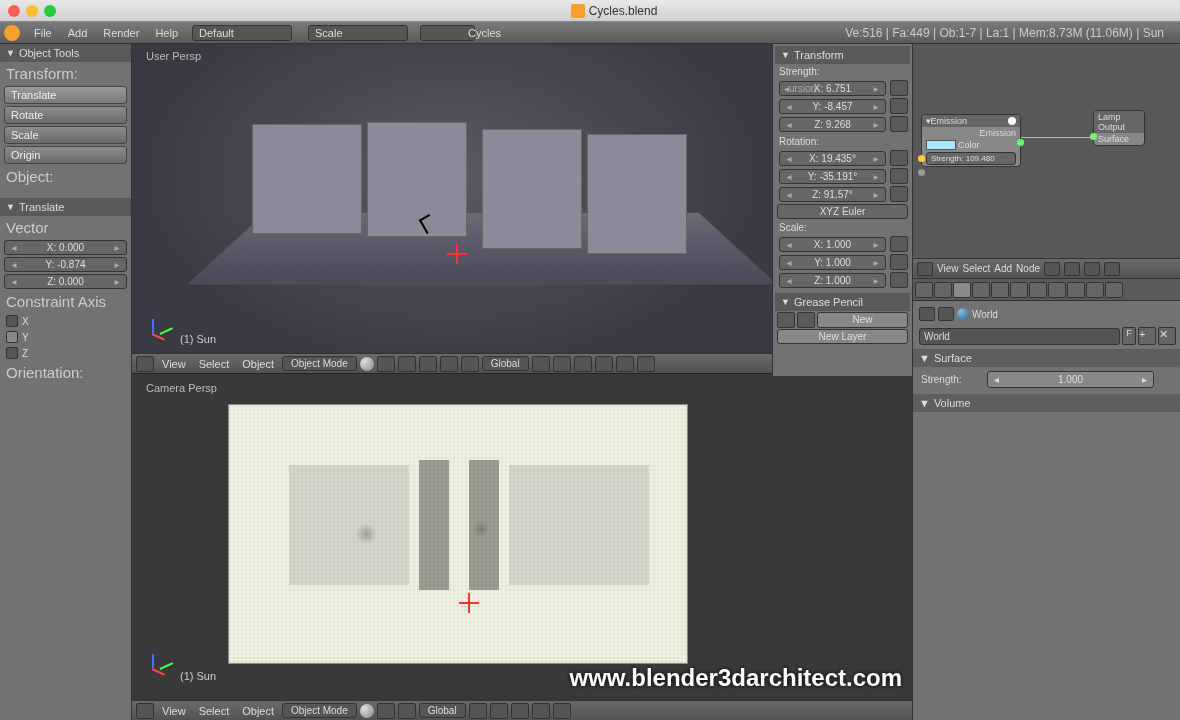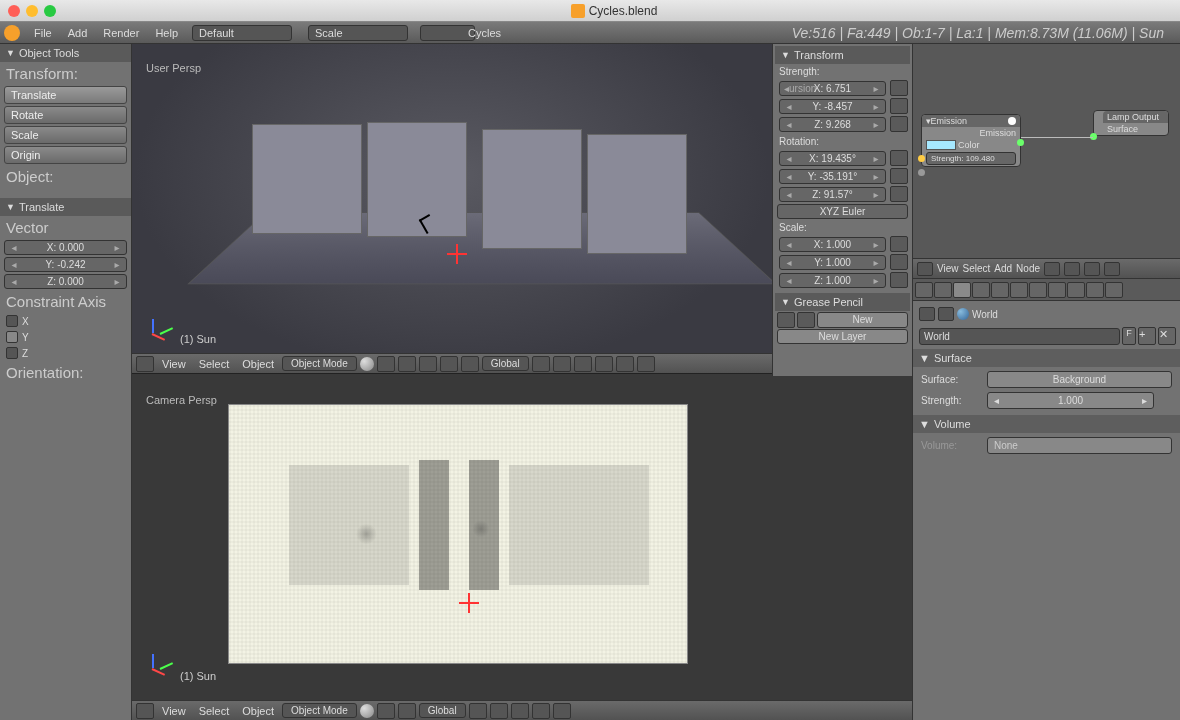--- a/index.html
+++ b/index.html
@@ -15,21 +15,21 @@
 .titlebar-title { flex: 1; text-align: center; font-size: 12px; color: #333; display: flex; align-items: center; justify-content: center; gap: 4px; }
 .tb-icon { width: 14px; height: 14px; background: #f7a02b; border-radius: 2px; }
 
 
 .topmenu { height: 22px; background: linear-gradient(#7a7a7a, #5a5a5a); display: flex; align-items: center; padding: 0 4px; gap: 4px; color: #ddd; font-size: 11px; border-bottom: 1px solid #333; }
 .topmenu .menu-item { padding: 0 6px; cursor: pointer; }
 .topmenu .field { background: #555; border: 1px solid #333; color: #ddd; padding: 1px 6px; border-radius: 3px; font-size: 11px; }
 .topmenu .field.layout { width: 100px; }
 .topmenu .field.scene { width: 100px; }
 .topmenu .field.engine { width: 46px; padding-left: 47px; }
-.topmenu .stats { margin-left: auto; font-size: 14px; color: #ccc; padding-right: 8px; font-style: italic; }
+.topmenu .stats { margin-left: auto; font-size: 12px; color: #ccc; padding-right: 8px; }
 .topmenu .blender-logo { width: 16px; height: 16px; background: #f7a02b; border-radius: 50%; margin-right: 4px; }
 
 
 .main { display: flex; height: calc(100% - 44px); }
 
 
 .toolshelf { width: 132px; background: #727272; border-right: 1px solid #333; display: flex; flex-direction: column; font-size: 11px; color: #ddd; }
 .panel-header { background: #5a5a5a; padding: 3px 6px; font-size: 11px; display: flex; align-items: center; gap: 4px; }
 .panel-header .tri { font-size: 9px; }
 .section-label { padding: 3px 6px; font-size: 15px; color: #ccc; }
@@ -42,21 +42,21 @@
 .check-row .cb { width: 12px; height: 12px; background: #555; border: 1px solid #333; border-radius: 2px; }
 .check-row .cb.checked { background: #888; }
 
 
 .center { flex: 1; display: flex; flex-direction: column; background: #393939; }
 
 
 .viewport { position: relative; background: #3c3c3c; overflow: hidden; }
 .vp-top { height: 330px; border-bottom: 1px solid #222; }
 .vp-bottom { flex: 1; }
-.vp-label { position: absolute; top: 18px; left: 14px; font-size: 11px; color: #bbb; }
+.vp-label { position: absolute; top: 6px; left: 14px; font-size: 11px; color: #bbb; }
 .vp-objname { position: absolute; bottom: 28px; left: 48px; font-size: 11px; color: #ccc; }
 .vp-axes { position: absolute; bottom: 28px; left: 14px; width: 26px; height: 26px; }
 .vp-axes .axz { position: absolute; width: 2px; height: 14px; background: #4472ff; left: 6px; top: 0; }
 .vp-axes .axx { position: absolute; width: 14px; height: 2px; background: #ff4747; left: 6px; top: 14px; transform: rotate(25deg); transform-origin: left; }
 .vp-axes .axy { position: absolute; width: 14px; height: 2px; background: #4bff4b; left: 0; top: 14px; transform: rotate(155deg); transform-origin: right; }
 
 
 .scene3d { position: absolute; inset: 0; background: radial-gradient(ellipse at 50% 40%, #5a5a62 0%, #3a3a42 70%); }
 .floor { position: absolute; bottom: 60px; left: 100px; right: 40px; height: 140px; background: linear-gradient(to bottom, #6b6b78 0%, #4a4a58 100%); transform: perspective(400px) rotateX(60deg); border: 1px solid #555; }
 .box3d { position: absolute; background: #8a8a98; border: 1px solid #666; }
@@ -181,21 +181,21 @@
         <span>Translate</span>
       </div>
     <div class="section-label">Vector</div>
     <div class="num-field">
         <span class="arr">◂</span>
         <span class="lbl">X: 0.000</span>
         <span class="arr">▸</span>
       </div>
     <div class="num-field">
         <span class="arr">◂</span>
-        <span class="lbl">Y: -0.242</span>
+        <span class="lbl">Y: -0.874</span>
         <span class="arr">▸</span>
       </div>
     <div class="num-field">
         <span class="arr">◂</span>
         <span class="lbl">Z: 0.000</span>
         <span class="arr">▸</span>
       </div>
     <div class="section-label">Constraint Axis</div>
     <div class="check-row">
         <span class="cb"></span>
@@ -364,20 +364,21 @@
           <div class="cursor3d" style="left:230px; top:188px;"></div>
         </div>
       </div>
       <div class="vp-label">Camera Persp</div>
       <div class="vp-axes" style="bottom:40px">
           <div class="axz"></div>
           <div class="axx"></div>
           <div class="axy"></div>
         </div>
       <div class="vp-objname" style="bottom:38px">(1) Sun</div>
+      <div class="overlay-text">www.blender3darchitect.com</div>
       <div class="vp-header">
         <span class="iconbtn"></span>
         <span class="sel">View</span>
         <span class="sel">Select</span>
         <span class="sel">Object</span>
         <span class="btn">Object Mode</span>
         <span class="sphere"></span>
         <span class="iconbtn"></span>
         <span class="iconbtn"></span>
         <span class="btn">Global</span>
@@ -406,21 +407,21 @@
             <span class="node-color"></span>
             <span>Color</span>
           </div>
         <div class="node-row">
             <span class="num-field" style="flex:1; font-size:8px; margin:0">Strength: 109.480</span>
           </div>
         <div class="node-socket" style="left:-4px; top:40px; background:#ffcc44"></div>
         <div class="node-socket" style="left:-4px; top:54px; background:#999"></div>
         <div class="node-socket" style="right:-4px; top:24px; background:#6bff6b"></div>
       </div>
-      <div class="node" style="left:180px; top:66px; width:76px;padding-left:9px;">
+      <div class="node" style="left:180px; top:66px; width:52px;">
         <div class="node-header">
             <span>Lamp Output</span>
           </div>
         <div class="node-row">
             <span>Surface</span>
           </div>
         <div class="node-socket" style="left:-4px; top:22px; background:#6bff6b"></div>
       </div>
       <div class="node-link" style="left:108px; top:93px; width:72px;"></div>
     </div>
@@ -464,33 +465,25 @@
         <span class="btn" style="font-size:9px; width:14px; text-align:center">F</span>
         <span class="btn">+</span>
         <span class="btn">✕</span>
       </div>
 
       <div class="prop-panel-hdr">
           <span class="tri">▼</span>
           <span>Surface</span>
         </div>
       <div class="prop-row">
-        <span class="lbl">Surface:</span>
-        <span class="val">Background</span>
-      </div>
-      <div class="prop-row">
         <span class="lbl">Strength:</span>
         <span class="val"><span style="float:left">◂</span><span>1.000</span><span style="float:right">▸</span></span>
         <span class="btn" style="width:12px;height:14px"></span>
       </div>
 
       <div class="prop-panel-hdr">
           <span class="tri">▼</span>
           <span>Volume</span>
         </div>
-      <div class="prop-row">
-        <span class="lbl" style="color:#999">Volume:</span>
-        <span class="val" style="text-align:left; color:#ccc">None</span>
-      </div>
     </div>
   </div>
 
 </div>
 
 </body></html>

